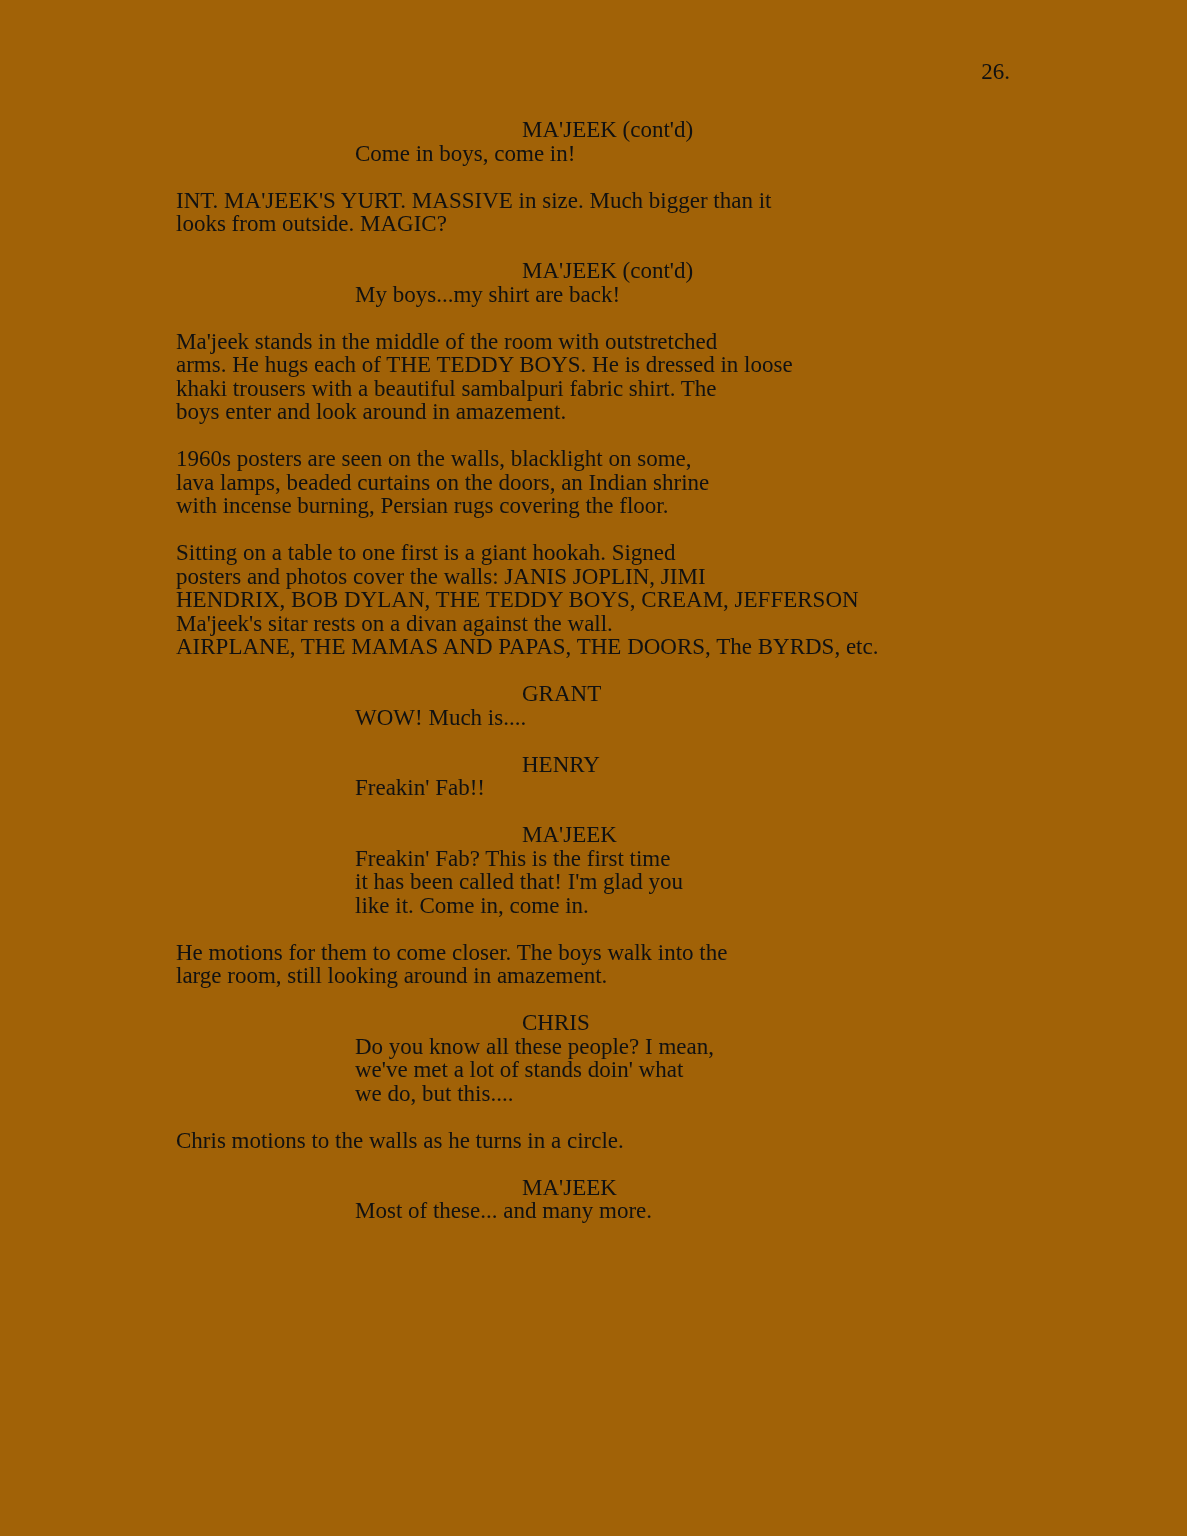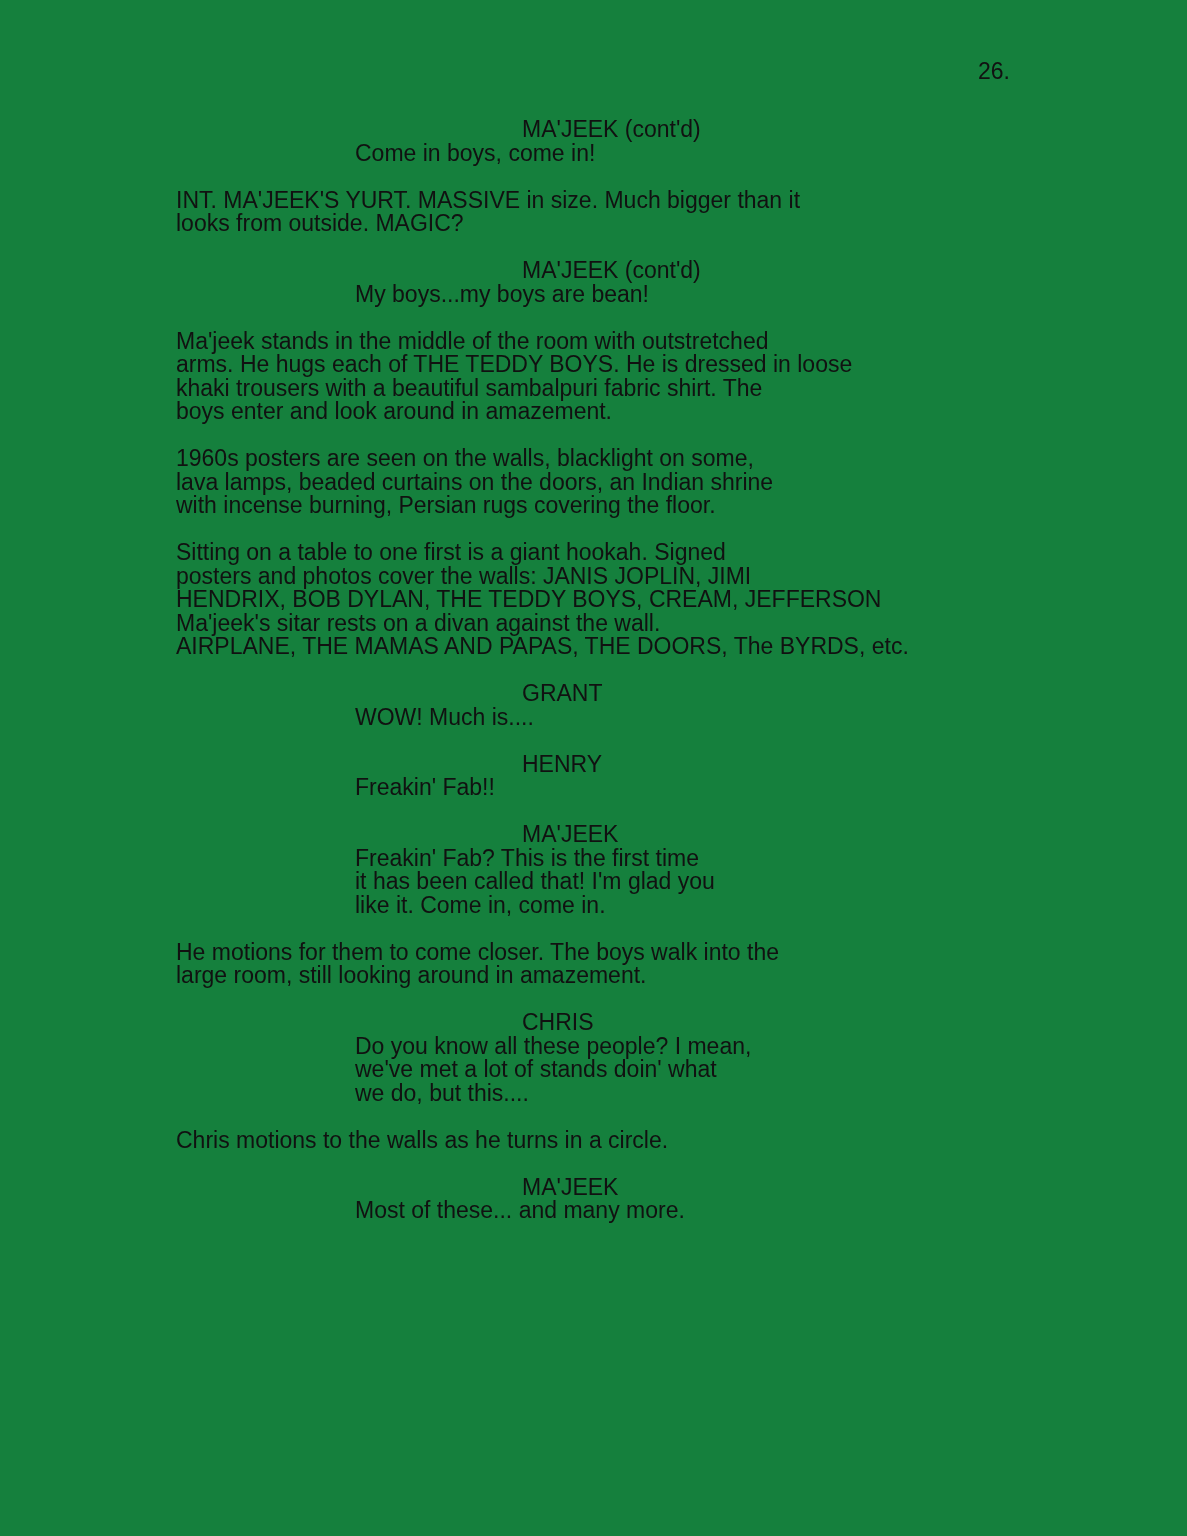--- a/index.html
+++ b/index.html
@@ -4,23 +4,23 @@
 <style>
   html, body {
     margin: 0;
     padding: 0;
     background: #ffffff;
   }
   .page {
     position: relative;
     width: 1187px;
     height: 1536px;
-    background: #15803d;
+    background: #a16207;
     color: #111111;
-    font-family: Liberation Sans, sans-serif;
+    font-family: Liberation Serif, serif;
     font-size: 23px;
     line-height: 23.5px;
     overflow: hidden;
   }
   .page-num {
     position: absolute;
     top: 60px;
     left: 176px;
     width: 834px;
     text-align: right;
@@ -58,21 +58,21 @@
       <div class="block dialogue">
         <div class="line cue">MA'JEEK (cont'd)</div>
         <div class="line dline">Come in boys, come in!</div>
       </div>
       <div class="block action">
         <div class="line aline">INT. MA'JEEK'S YURT. MASSIVE in size. Much bigger than it</div>
         <div class="line aline">looks from outside. MAGIC?</div>
       </div>
       <div class="block dialogue">
         <div class="line cue">MA'JEEK (cont'd)</div>
-        <div class="line dline">My boys...my boys are bean!</div>
+        <div class="line dline">My boys...my shirt are back!</div>
       </div>
       <div class="block action">
         <div class="line aline">Ma'jeek stands in the middle of the room with outstretched</div>
         <div class="line aline">arms. He hugs each of THE TEDDY BOYS. He is dressed in loose</div>
         <div class="line aline">khaki trousers with a beautiful sambalpuri fabric shirt. The</div>
         <div class="line aline">boys enter and look around in amazement.</div>
       </div>
       <div class="block action">
         <div class="line aline">1960s posters are seen on the walls, blacklight on some,</div>
         <div class="line aline">lava lamps, beaded curtains on the doors, an Indian shrine</div>

